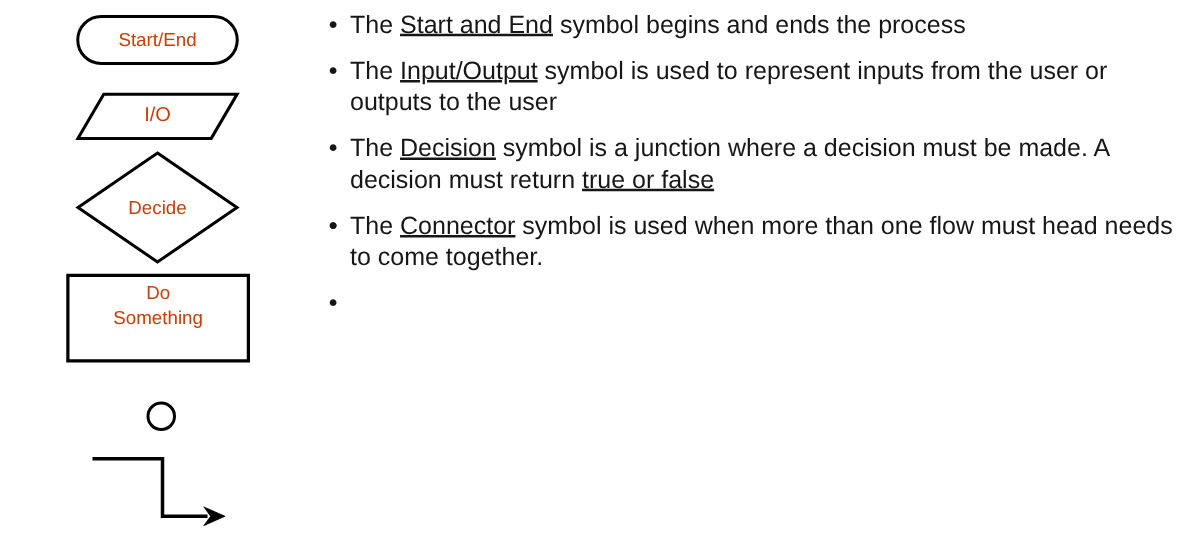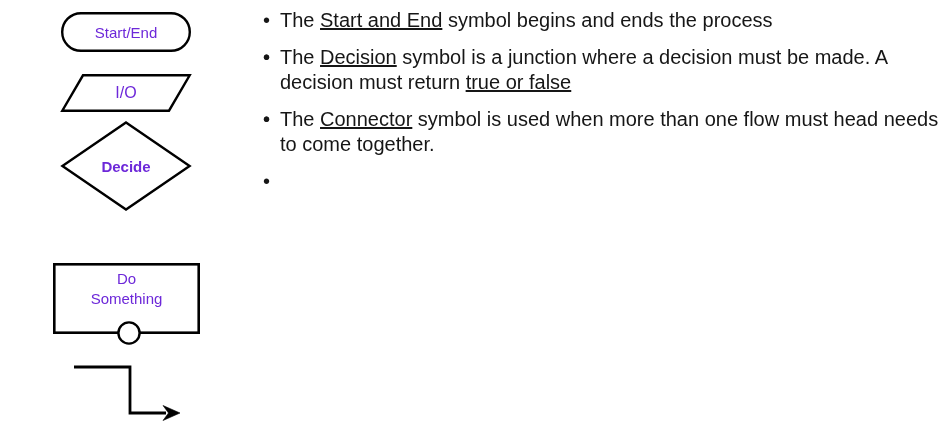--- a/index.html
+++ b/index.html
@@ -41,30 +41,30 @@
     left: 0;
     top: 0;
     width: 100%;
     height: 100%;
     display: flex;
     align-items: center;
     justify-content: center;
     text-align: center;
     font-size: 15px;
     line-height: 19px;
-    color: #6d28d9;
+    color: #c2410c;
     letter-spacing: 0px;
     pointer-events: none;
   }
 
   
   #sym-start   { left: 61px;  top: 12px;  width: 130px; height: 40px; }
   #sym-io      { left: 61px;  top: 74px;  width: 130px; height: 37px; }
-  #sym-decide  { left: 61px;  top: 121px; width: 130px; height: 90px; font-weight: bold; }
-  #sym-process { left: 53px;  top: 219px; width: 147px; height: 51px; margin-top: 44px; }
+  #sym-decide  { left: 61px;  top: 121px; width: 130px; height: 90px; }
+  #sym-process { left: 53px;  top: 219px; width: 147px; height: 51px; }
   #sym-connect { left: 116px; top: 320px; width: 26px;  height: 26px; }
   #sym-flow    { left: 72px;  top: 358px; width: 115px; height: 62px; }
 
   #sym-io .sym-label { font-size: 16px; }
   #sym-process .sym-label { font-size: 15px; line-height: 20px; }
 
   
   #bullets {
     position: absolute;
     left: 262px;
@@ -151,20 +151,21 @@
 
   <div id="bullets">
 
     <div class="bullet">
       <span class="bullet-dot">•</span>
       <span class="bullet-text"><span>The </span><u>Start and End</u><span> symbol begins and ends the process</span></span>
     </div>
 
     <div class="bullet">
       <span class="bullet-dot">•</span>
+      <span class="bullet-text"><span>The </span><u>Input/Output</u><span> symbol is used to represent inputs from the user or outputs to the user</span></span>
     </div>
 
     <div class="bullet">
       <span class="bullet-dot">•</span>
       <span class="bullet-text"><span>The </span><u>Decision</u><span> symbol is a junction where a decision must be made. A decision must return </span><u>true or false</u></span>
     </div>
 
     <div class="bullet">
       <span class="bullet-dot">•</span>
     </div>

